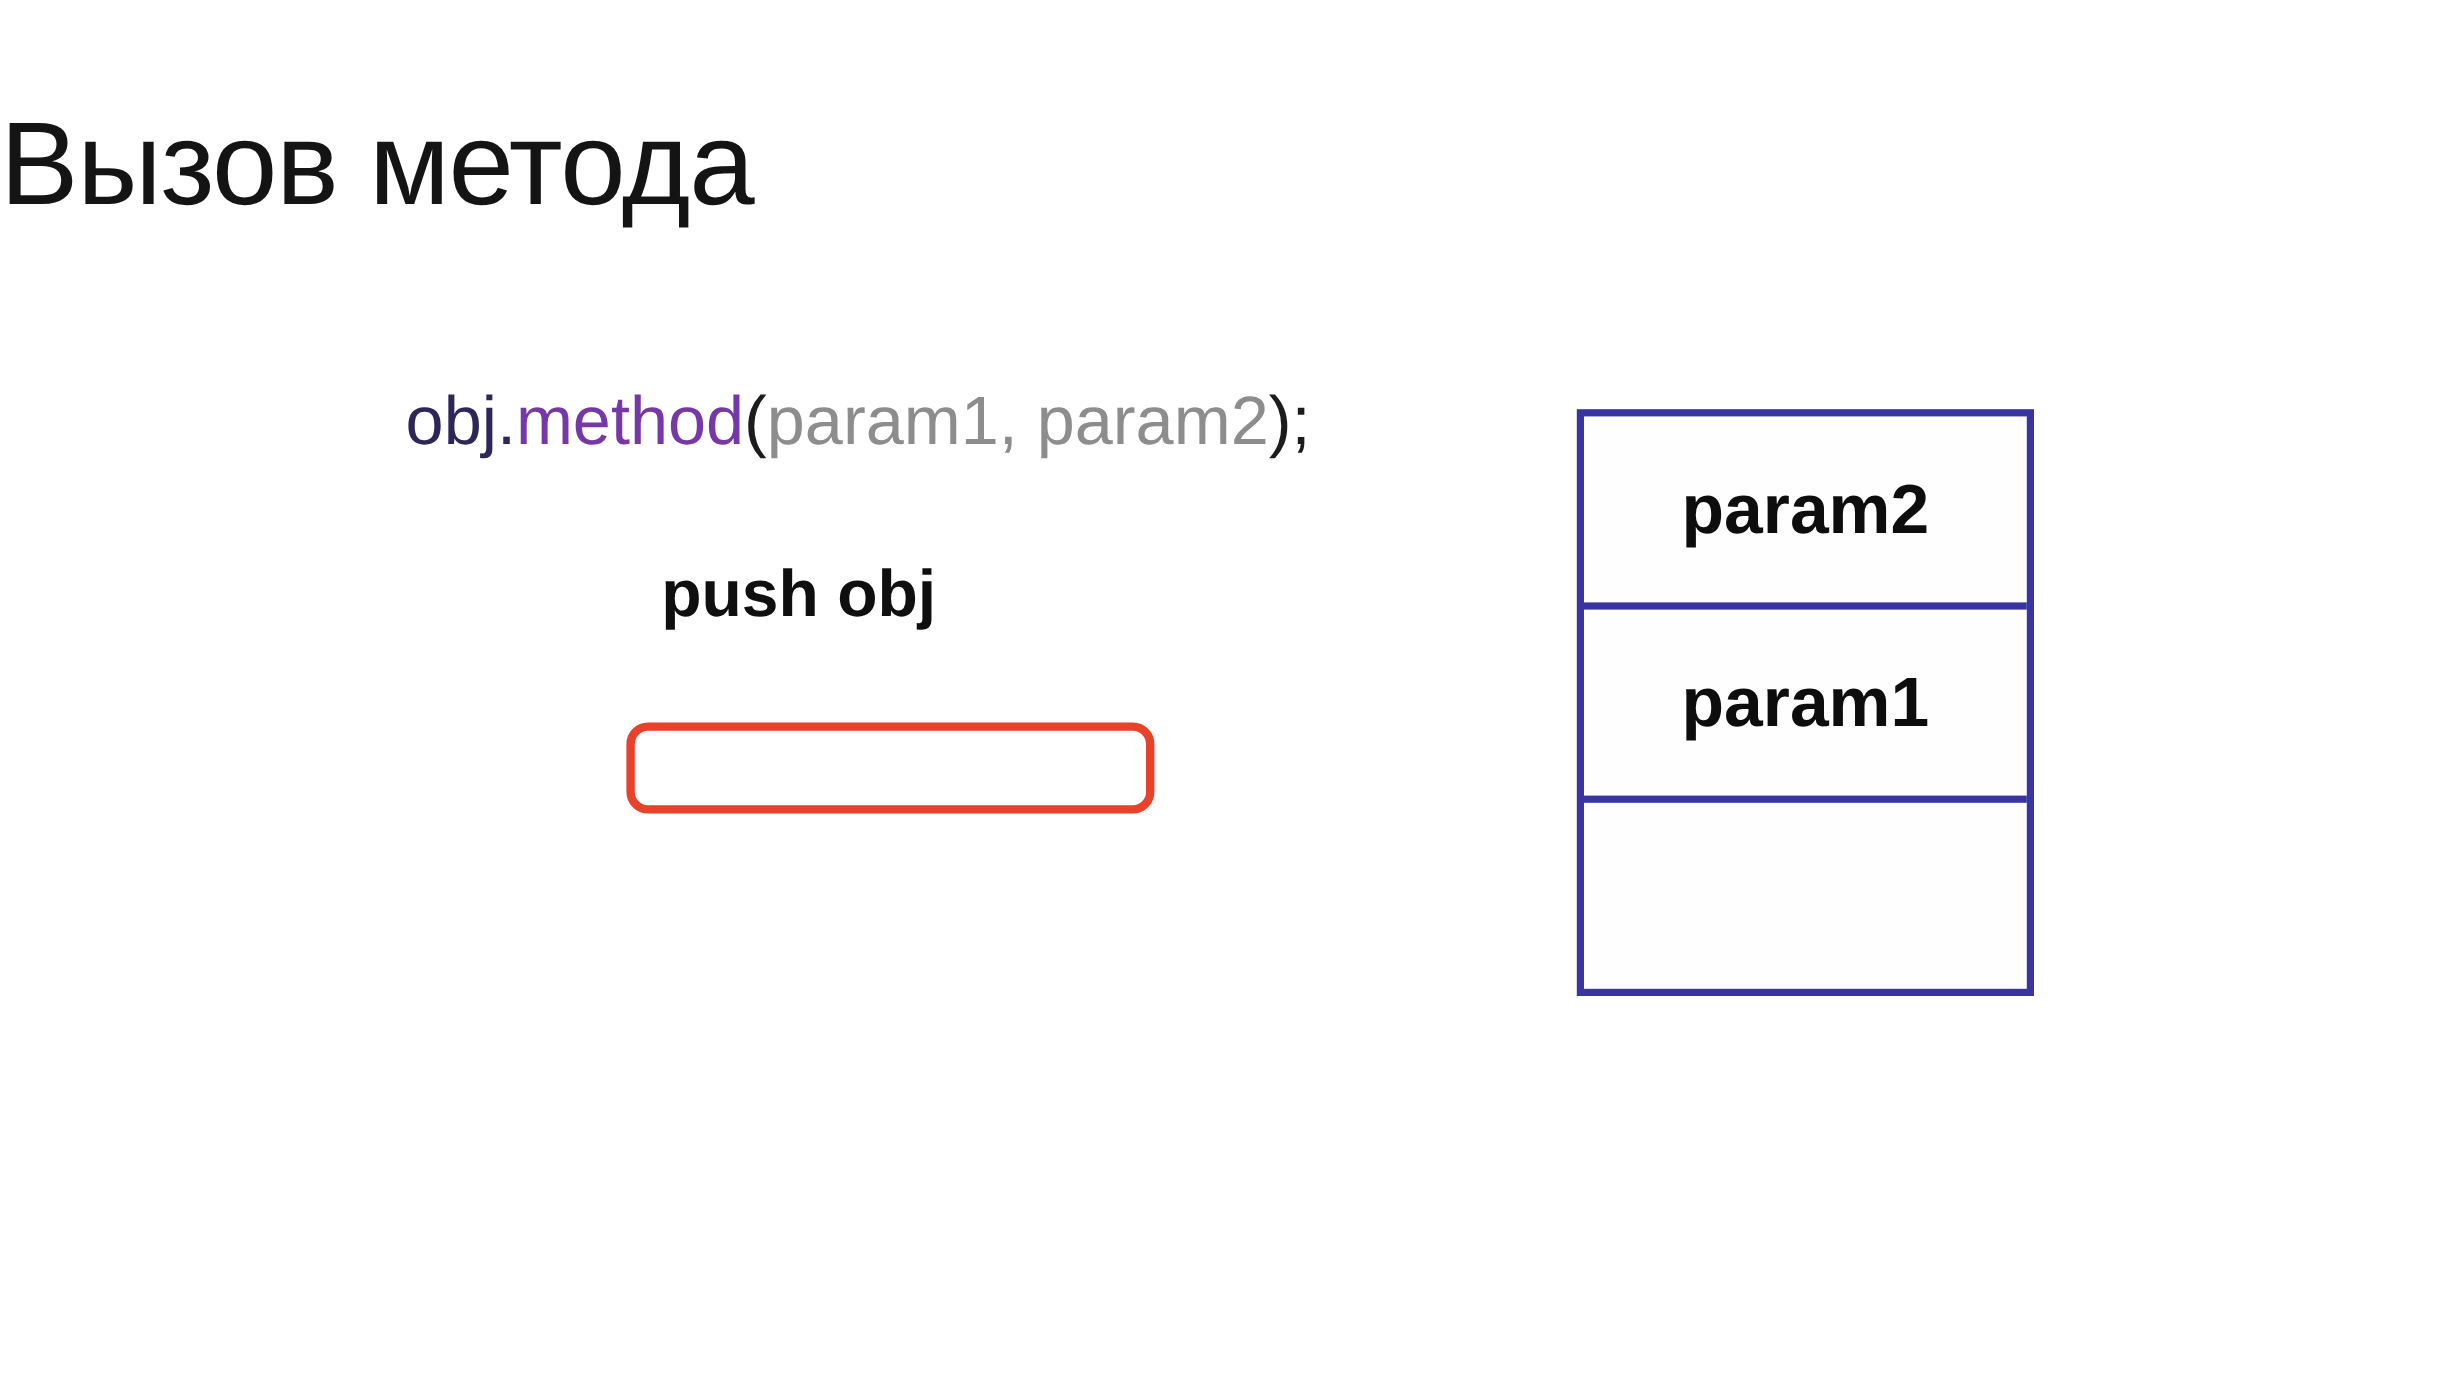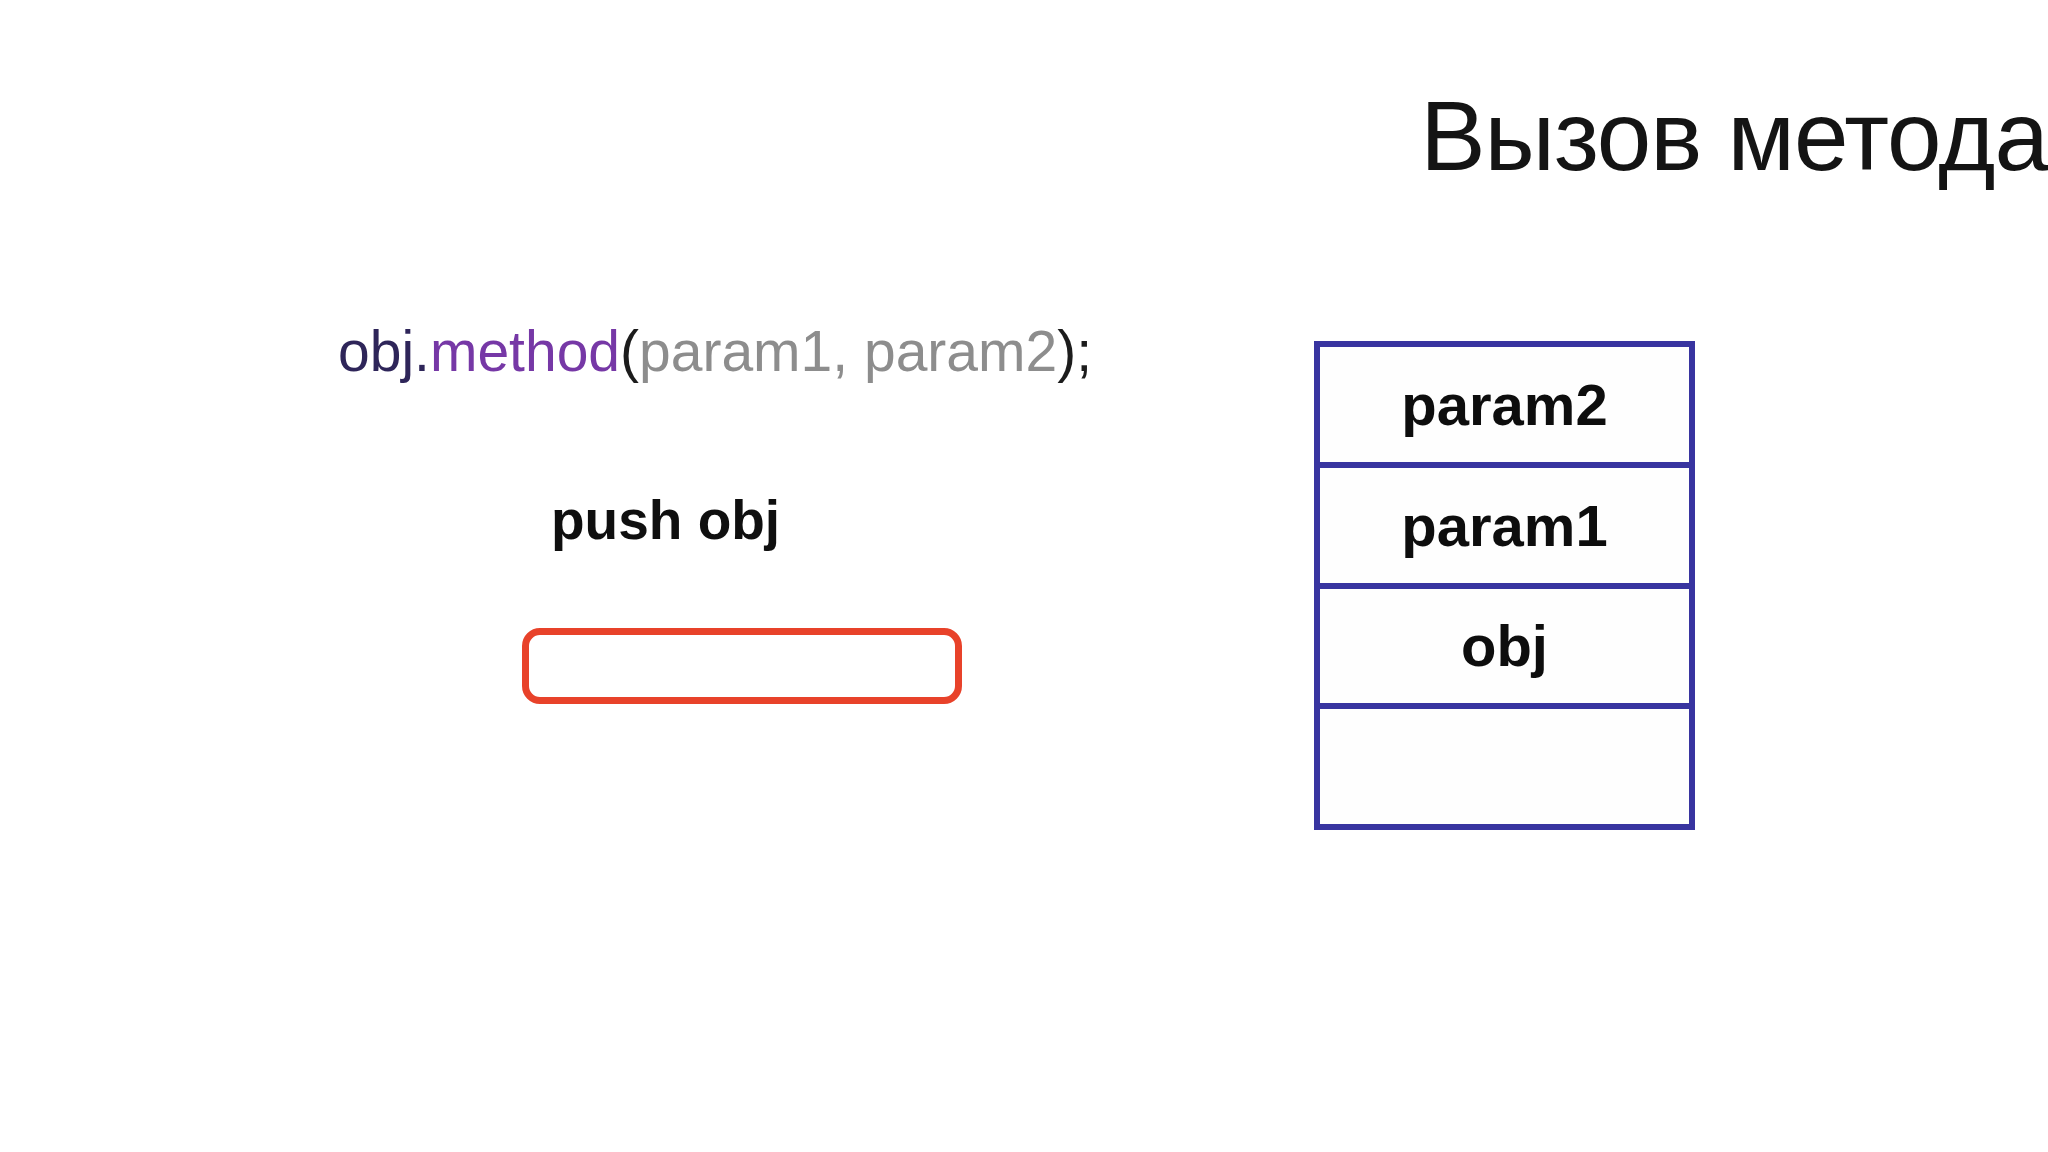--- a/index.html
+++ b/index.html
@@ -15,21 +15,21 @@
     font-family: "Liberation Sans", sans-serif;
     overflow: hidden;
   }
 
   
   .title {
     position: absolute;
     top: 80px;
     left: 0;
     width: 100%;
-    text-align: right;
+    text-align: left;
     font-size: 98px;
     font-weight: 400;
     letter-spacing: -1px;
     color: var(--title_text, #141414);
   }
 
   
   .code-line {
     position: absolute;
     left: 338px;
@@ -41,21 +41,21 @@
   }
   .tok-obj    { color: var(--obj_token, #2e2559); }
   .tok-method { color: var(--method_token, #7638a6); }
   .tok-paren  { color: var(--paren_token, #1c1c1c); }
   .tok-param  { color: var(--param_token, #8d8d8d); }
 
   
   .asm {
     position: absolute;
     left: 551px;
-    top: 485px;
+    top: 459px;
     font-size: 55px;
     font-weight: 700;
     color: var(--asm_text, #0f0f0f);
   }
   .asm-line {
     height: 70px;
     line-height: 70px;
     white-space: pre;
   }
   .highlight-box {
@@ -107,17 +107,16 @@
   <div class="code-line"><span class="tok-obj">obj.</span><span class="tok-method">method</span><span class="tok-paren">(</span><span class="tok-param">param1</span><span class="tok-param">, </span><span class="tok-param">param2</span><span class="tok-paren">);</span></div>
 
   <div class="asm">
     <div class="asm-line">push obj</div>
     <div class="highlight-box"></div>
   </div>
 
   <div class="stack">
     <div class="stack-cell">param2</div>
     <div class="stack-cell">param1</div>
-    <div class="stack-cell">obj</div>
     <div class="stack-cell"></div>
   </div>
 
 </div>
 
 </body></html>

